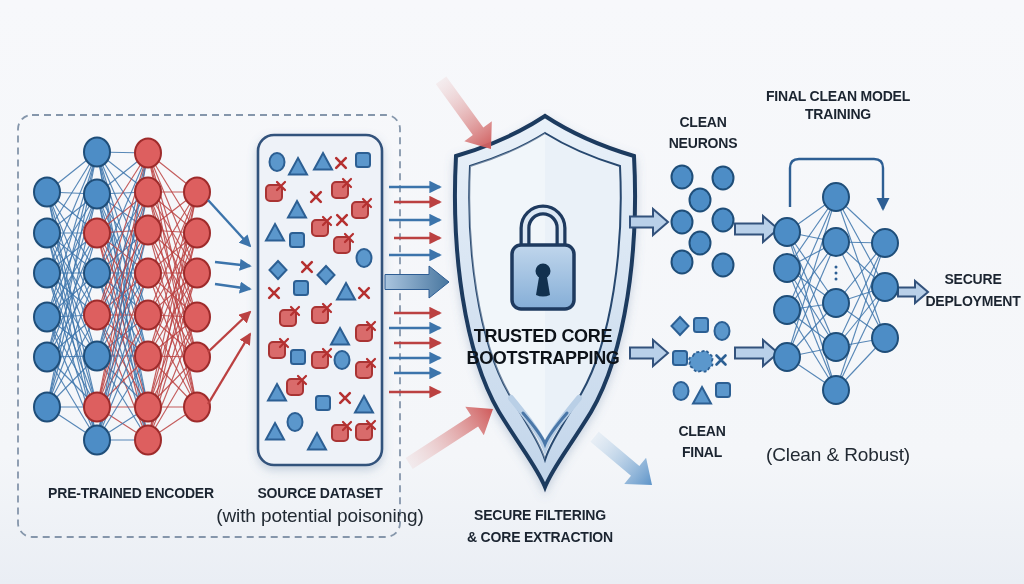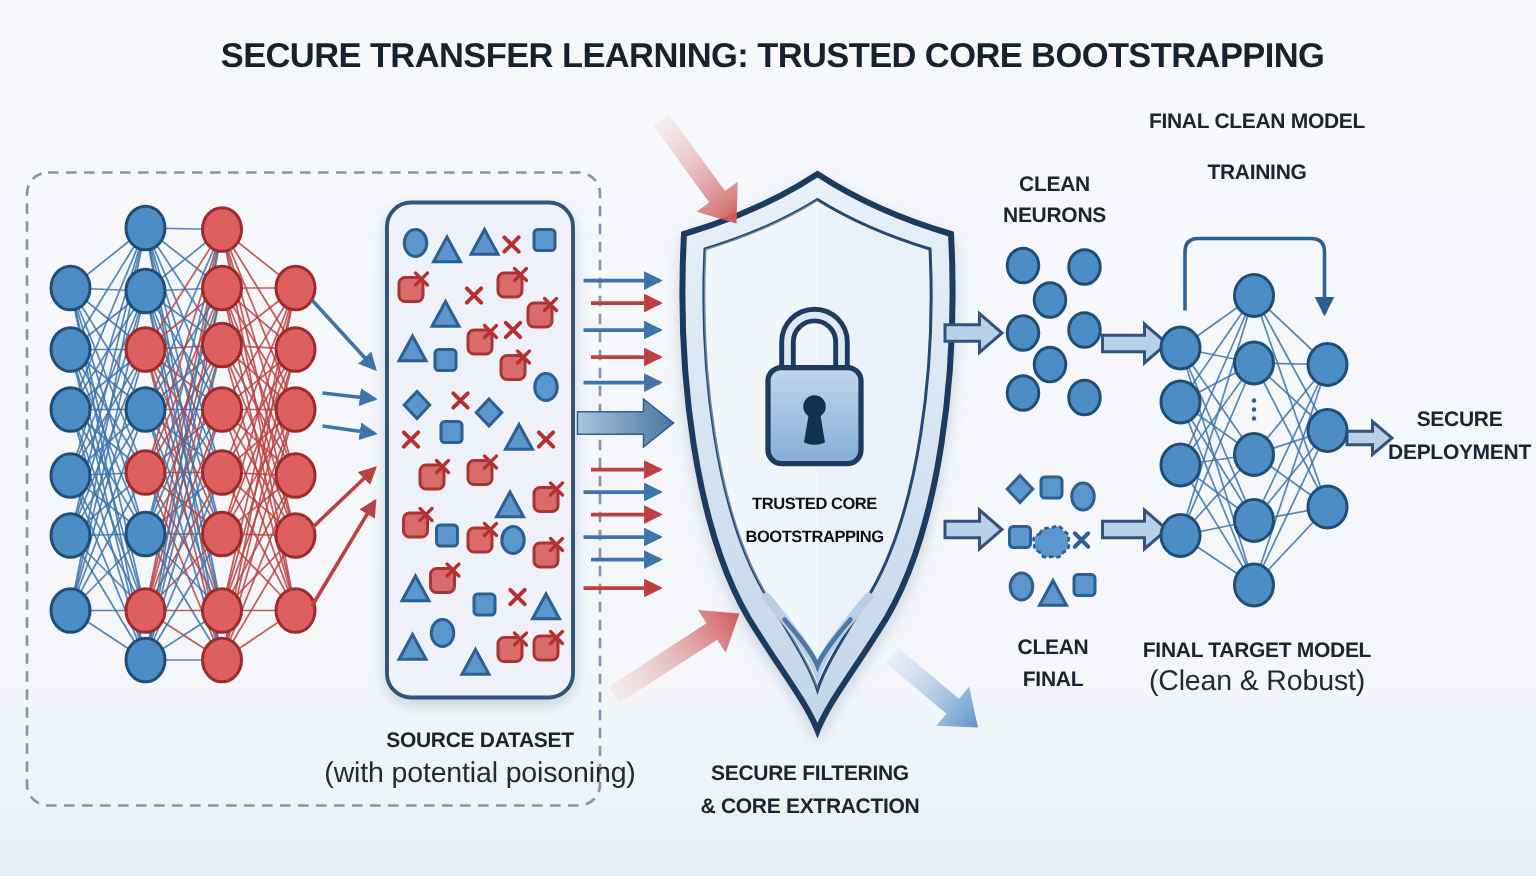--- a/index.html
+++ b/index.html
@@ -8,21 +8,21 @@
   .canvas{position:relative;width:1024px;height:584px;
           background:linear-gradient(180deg,#f7f8fb 0%,#f4f6f9 78%,#eaeef4 100%);}
   svg{position:absolute;left:0;top:0;}
   .lbl{position:absolute;transform:translate(-50%,-50%);white-space:nowrap;
        font-weight:700;color:#1b2430;text-align:center;letter-spacing:-0.2px;}
   .sub{font-weight:400;letter-spacing:-0.1px;color:#222a33;}
   .title{font-size:23px;font-weight:800;letter-spacing:-0.4px;color:#18222e;}
   .hdr{font-size:15px;}
   .cap{font-size:14px;}
   .cap2{font-size:19px;}
-  .shieldtxt{font-size:11px;font-weight:800;color:#0d1218;letter-spacing:-0.3px;}
+  .shieldtxt{font-size:18px;font-weight:800;color:#0d1218;letter-spacing:-0.3px;}
 </style>
 </head>
 <body>
 
 <div class="canvas">
 
 <svg id="diagram-svg" width="1024" height="584" viewBox="0 0 1024 584">
   <defs>
     <linearGradient id="shieldGrad" x1="0" y1="0" x2="0" y2="1">
       <stop offset="0" stop-color="#e9f1f9"></stop>
@@ -428,41 +428,40 @@
         <ellipse cx="836" cy="390" rx="13" ry="14" fill="#4d8dc6" stroke="#1f4e79" stroke-width="2"></ellipse>
         <ellipse cx="885" cy="243" rx="13" ry="14" fill="#4d8dc6" stroke="#1f4e79" stroke-width="2"></ellipse>
         <ellipse cx="885" cy="287" rx="13" ry="14" fill="#4d8dc6" stroke="#1f4e79" stroke-width="2"></ellipse>
         <ellipse cx="885" cy="338" rx="13" ry="14" fill="#4d8dc6" stroke="#1f4e79" stroke-width="2"></ellipse>
         <circle cx="836" cy="267" r="1.5" fill="#2e5f94"></circle>
         <circle cx="836" cy="273" r="1.5" fill="#2e5f94"></circle>
         <circle cx="836" cy="279" r="1.5" fill="#2e5f94"></circle>
       </g>
 </svg>
 
-<div class="lbl title" style="left:515px;top:37px">SECURE TRANSFER LEARNING: TRUSTED CORE BOOTSTRAPPING</div>
-
-
+
+
+<div class="lbl cap" style="left:131px;top:493px">PRE-TRAINED ENCODER</div>
 
 <div class="lbl cap" style="left:320px;top:493px">SOURCE DATASET</div>
 <div class="lbl sub cap2" style="left:320px;top:516px">(with potential poisoning)</div>
 
 <div class="lbl shieldtxt" style="left:543px;top:336px">TRUSTED CORE</div>
 <div class="lbl shieldtxt" style="left:543px;top:358px">BOOTSTRAPPING</div>
 
 <div class="lbl cap" style="left:540px;top:515px">SECURE FILTERING</div>
 <div class="lbl cap" style="left:540px;top:537px">&amp; CORE EXTRACTION</div>
 
 <div class="lbl cap" style="left:703px;top:122px">CLEAN</div>
 <div class="lbl cap" style="left:703px;top:143px">NEURONS</div>
 
 <div class="lbl cap" style="left:702px;top:431px">CLEAN</div>
 <div class="lbl cap" style="left:702px;top:452px">FINAL</div>
 
-<div class="lbl cap" style="left:838px;top:80px">FINAL CLEAN MODEL</div>
+<div class="lbl cap" style="left:838px;top:96px">FINAL CLEAN MODEL</div>
 <div class="lbl cap" style="left:838px;top:114px">TRAINING</div>
 
-<div class="lbl cap" style="left:838px;top:433px">FINAL TARGET MODEL</div>
 <div class="lbl sub cap2" style="left:838px;top:455px">(Clean &amp; Robust)</div>
 
 <div class="lbl cap" style="left:973px;top:279px">SECURE</div>
 <div class="lbl cap" style="left:973px;top:301px">DEPLOYMENT</div>
 
 </div>
 
 </body></html>

